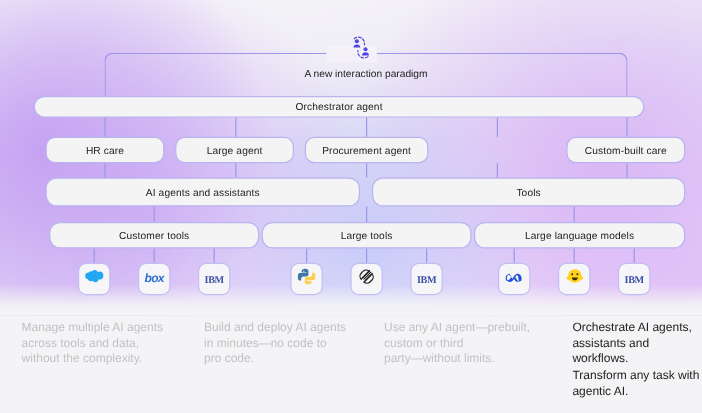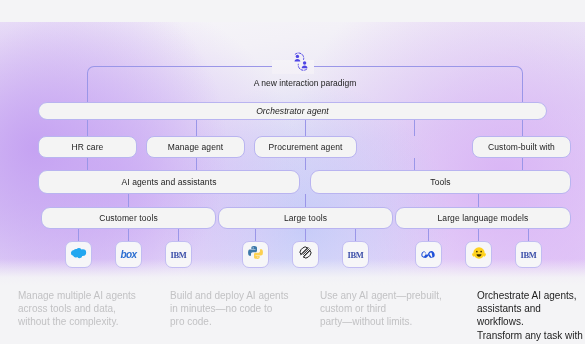--- a/index.html
+++ b/index.html
@@ -2,21 +2,21 @@
 <html><head>
 <meta charset="utf-8">
 <style>
   html,body{margin:0;padding:0;}
   body{
     width:585px;height:344px;overflow:hidden;
     font-family:"Liberation Sans",sans-serif;
     background:#f4f4f6;
     -webkit-font-smoothing:antialiased;
   }
-  #root{position:relative;width:585px;height:263px;margin-top:22px;}
+  #root{position:relative;width:585px;height:263px;}
 
   
   .diagram{
     position:absolute;left:0;top:0;width:585px;height:263px;
     background:
       radial-gradient(circle at 6% 48%, rgba(196,160,242,0.95) 0%, rgba(196,160,242,0.0) 34%),
       radial-gradient(circle at 20% 62%, rgba(208,178,246,0.85) 0%, rgba(208,178,246,0.0) 38%),
       radial-gradient(circle at 52% 78%, rgba(186,196,248,0.75) 0%, rgba(186,196,248,0.0) 40%),
       radial-gradient(circle at 86% 58%, rgba(216,178,245,0.9) 0%, rgba(216,178,245,0.0) 42%),
       radial-gradient(circle at 98% 90%, rgba(226,200,248,0.8) 0%, rgba(226,200,248,0.0) 36%),
@@ -150,35 +150,35 @@
           <circle cx="7.4" cy="4.4" r="1.7"></circle>
           <path d="M4.5 9.6c0-1.7 1.3-2.6 2.9-2.6s2.9.9 2.9 2.6z"></path>
           <circle cx="14.6" cy="11.0" r="1.7"></circle>
           <path d="M11.7 16.2c0-1.7 1.3-2.6 2.9-2.6s2.9.9 2.9 2.6z"></path>
         </g>
       </svg>
     </div>
 
     <div class="paradigm-label">A new interaction paradigm</div>
 
-    <div class="box wide" style="left:38px;top:80px;width:509px;height:18px;font-style:italic;">
+    <div class="box wide" style="left:28px;top:80px;width:509px;height:18px;">
       <span class="box-txt">Orchestrator agent</span>
     </div>
 
     <div class="box" style="left:38px;top:114px;width:99px;height:22px;">
       <span class="box-txt">HR care</span>
     </div>
     <div class="box" style="left:146px;top:114px;width:99px;height:22px;">
-      <span class="box-txt">Manage agent</span>
+      <span class="box-txt">Large agent</span>
     </div>
     <div class="box" style="left:254px;top:114px;width:103px;height:22px;">
       <span class="box-txt">Procurement agent</span>
     </div>
     <div class="box" style="left:472px;top:114px;width:99px;height:22px;">
-      <span class="box-txt">Custom-built with</span>
+      <span class="box-txt">Custom-built care</span>
     </div>
 
     <div class="box wide" style="left:38px;top:148px;width:262px;height:24px;">
       <span class="box-txt">AI agents and assistants</span>
     </div>
     <div class="box wide" style="left:310px;top:148px;width:261px;height:24px;">
       <span class="box-txt">Tools</span>
     </div>
 
     <div class="box wide" style="left:41px;top:185px;width:175px;height:22px;">

